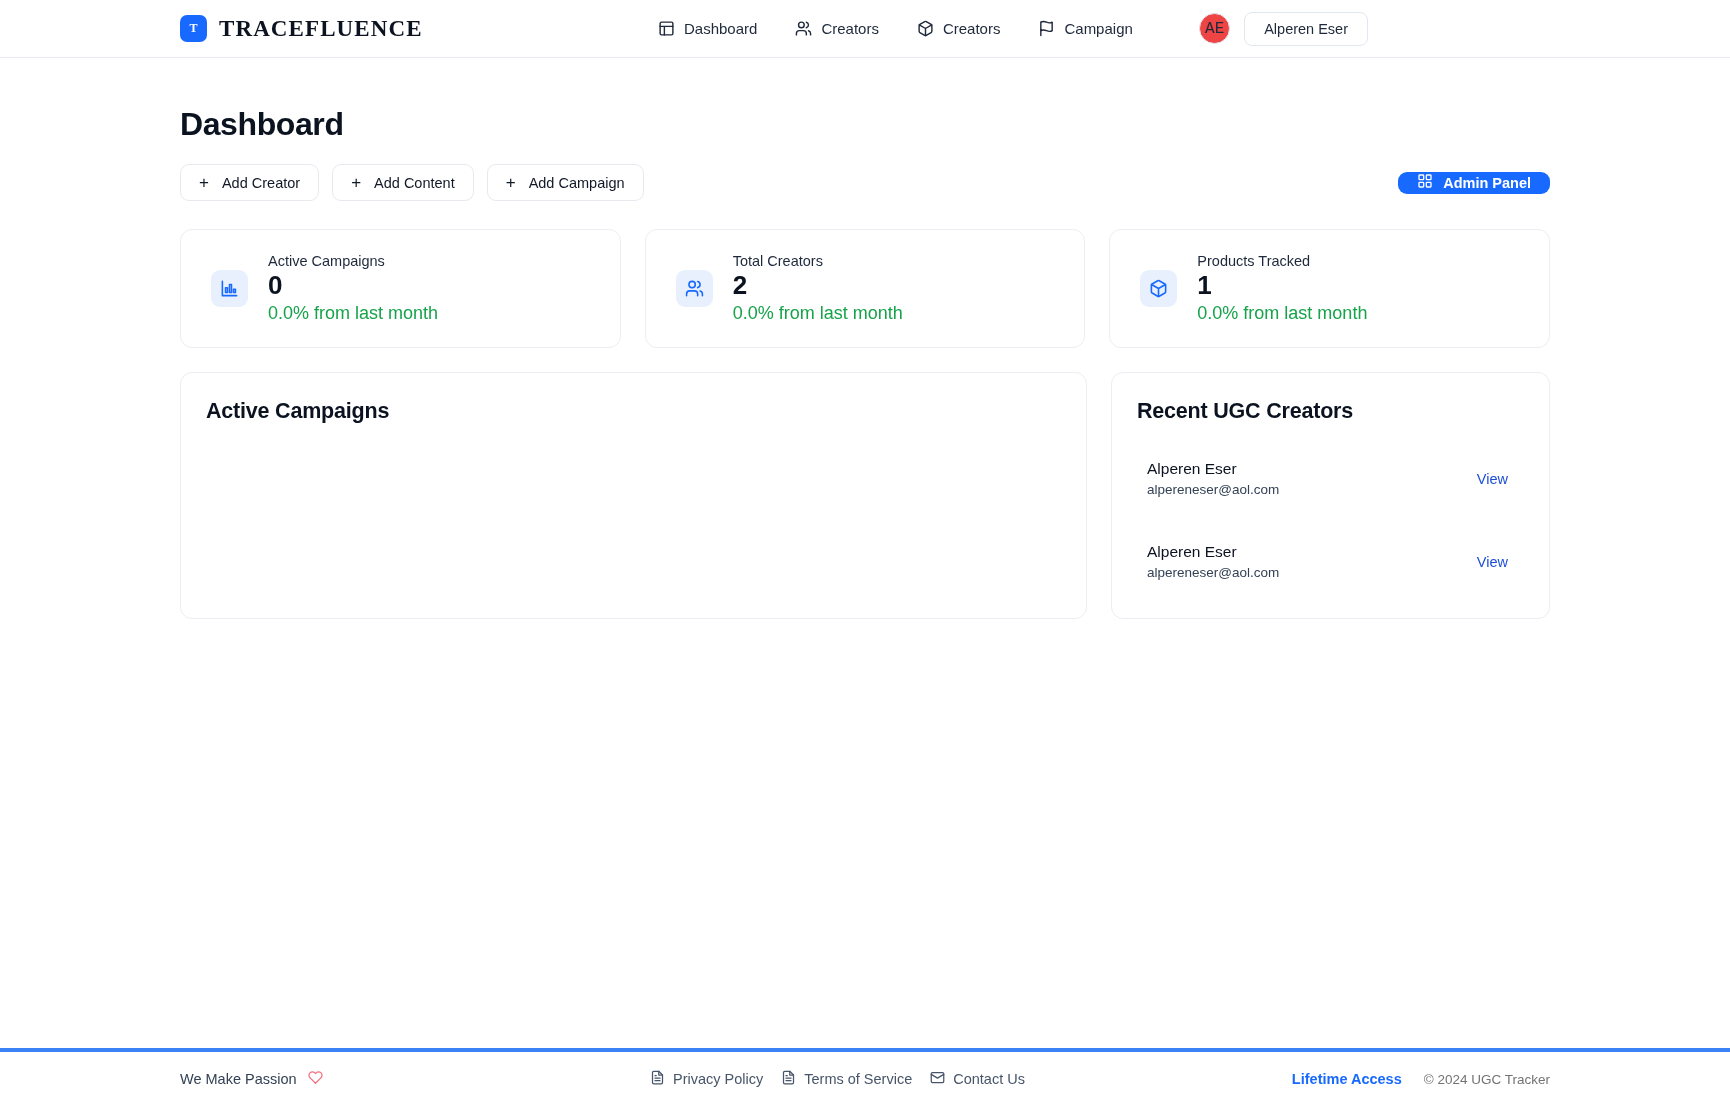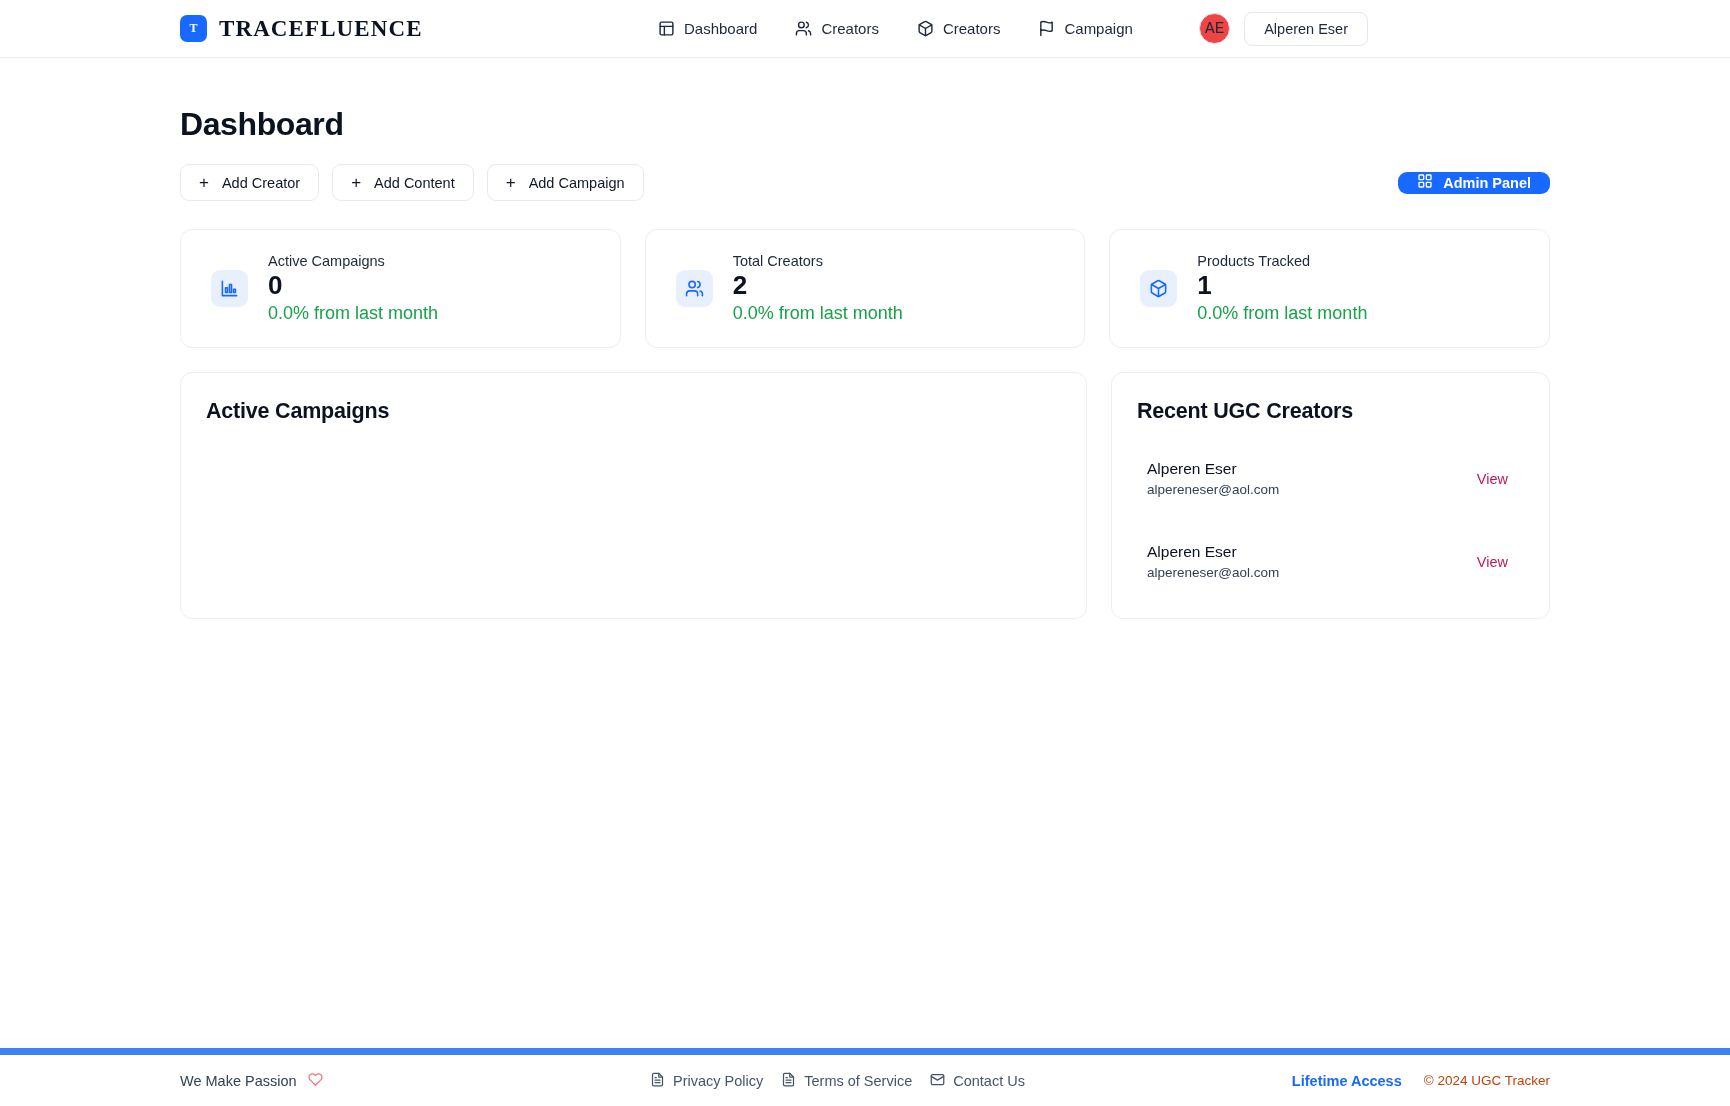--- a/index.html
+++ b/index.html
@@ -186,31 +186,31 @@
   .creator-row {
     display: flex;
     align-items: center;
     justify-content: space-between;
     padding: 12px 0 12px 10px;
   }
   .creator-name { font-size: 15.5px; color: #0b1220; margin-bottom: 4px; }
   .creator-email { font-size: 13.5px; color: #334155; }
   .view-link {
     font-size: 14.5px;
-    color: #be185d;
+    color: #1d4ed8;
     cursor: pointer;
     padding-right: 16px;
   }
   .spacer-row { height: 22px; }
 
   
   .footer {
     height: 58px;
     min-height: 58px;
-    border-top: 7px solid #3b82f6;
+    border-top: 4px solid #3b82f6;
     display: flex;
     align-items: center;
     position: relative;
     padding: 0 180px;
     background: #fff;
   }
   .footer-left { display: flex; align-items: center; gap: 11px; font-size: 14.5px; color: #334155; }
   .footer-center {
     position: absolute;
     left: 650px;
@@ -222,21 +222,21 @@
     color: #475569;
     cursor: pointer;
     white-space: nowrap;
   }
   .footer-right {
     position: absolute;
     right: 180px;
     display: flex; align-items: center; gap: 22px;
   }
   .lifetime { font-size: 14.5px; font-weight: bold; color: #1769ff; cursor: pointer; padding-left: 32px; }
-  .copyright { font-size: 13.5px; color: #c2410c; }
+  .copyright { font-size: 13.5px; color: #737373; }
 </style>
 </head>
 <body>
 
 <div class="page">
 
   <div class="header">
     <div class="brand">
       <div class="brand-mark">T</div>
       <div class="brand-name">TRACEFLUENCE</div>

